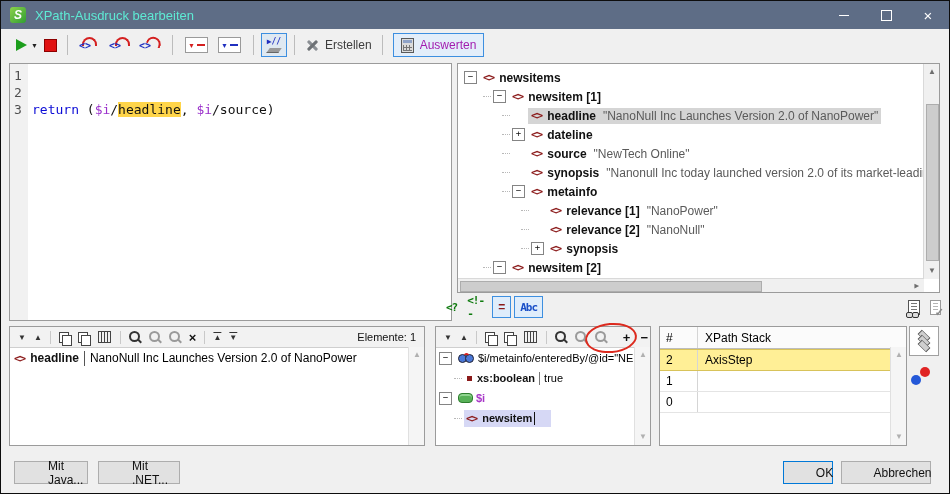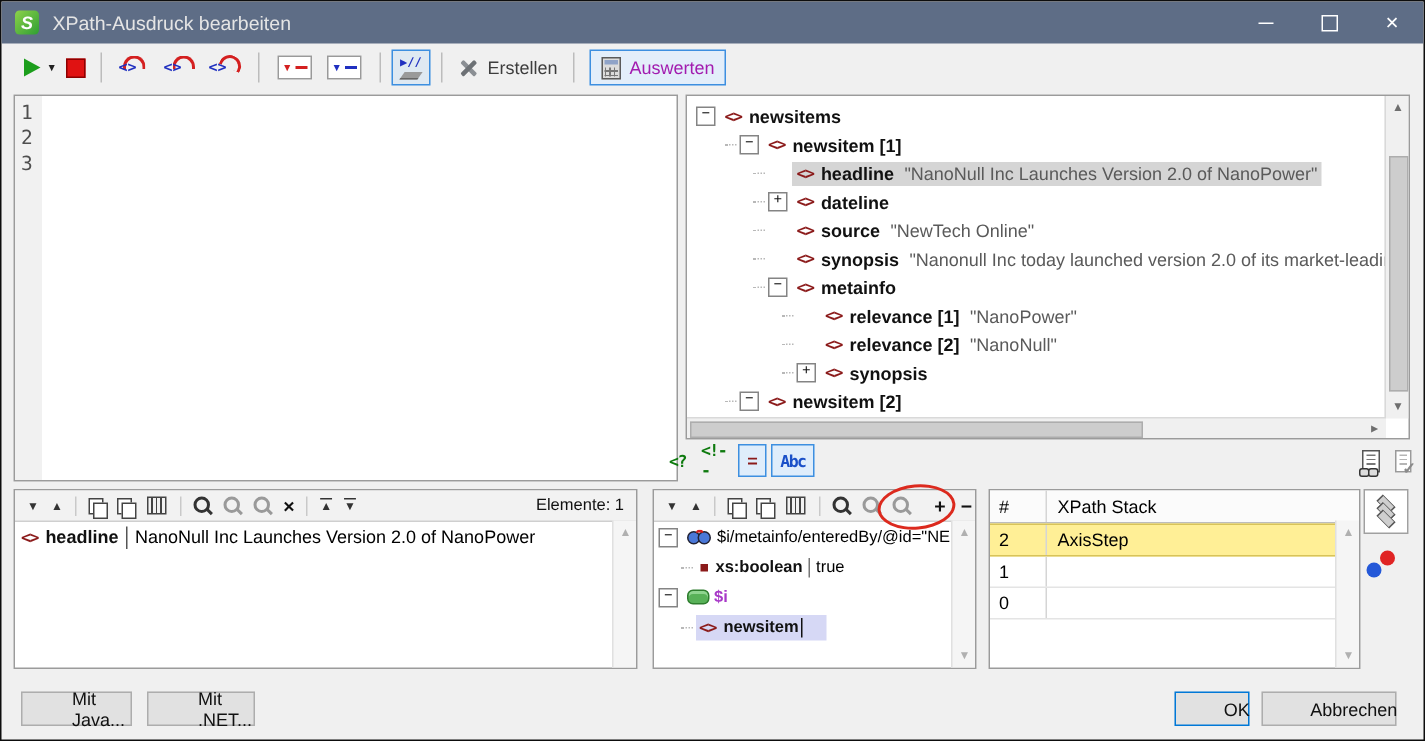--- a/index.html
+++ b/index.html
@@ -3,21 +3,21 @@
 <meta charset="utf-8">
 <style>
   html,body{margin:0;padding:0;background:#fff;}
   body{width:950px;height:494px;font-family:"Liberation Sans",sans-serif;-webkit-font-smoothing:antialiased;}
   #dialog{position:absolute;left:0;top:0;width:948px;height:492px;border:1px solid #0d0d0d;background:#f0f0f0;overflow:hidden;}
 
   
   .titlebar{position:absolute;left:0;top:0;width:100%;height:28px;background:#5e6d86;display:flex;align-items:center;}
   .logo{width:16px;height:16px;margin-left:9px;border-radius:3px;background:linear-gradient(135deg,#8dd24a,#2f9e33);color:#fff;
         font-weight:bold;font-style:italic;font-size:12px;line-height:16px;text-align:center;}
-  .title-text{color:#e5e5e5;font-size:13px;margin-left:9px;}
+  .title-text{color:#5eead4;font-size:13px;margin-left:9px;}
   .winbtns{position:absolute;right:0;top:0;height:28px;display:flex;}
   .winbtn{width:42px;height:28px;display:flex;align-items:center;justify-content:center;color:#fff;font-size:15px;}
   .minbar{width:10px;height:1px;background:#fff;display:inline-block;}
   .maxbox{width:9px;height:9px;border:1px solid #fff;display:inline-block;}
 
   
   .toolbar{position:absolute;left:0;top:28px;width:100%;height:32px;display:flex;align-items:center;padding-left:12px;box-sizing:border-box;}
   .tsep{width:1px;height:20px;background:#bcbcbc;margin:0 7px;}
   .tbtn{display:flex;align-items:center;margin:0 3px;position:relative;}
   .play{width:0;height:0;border-left:11px solid #1c9e1c;border-top:6px solid transparent;border-bottom:6px solid transparent;}
@@ -229,20 +229,21 @@
     </div>
   </div>
 
   <div class="editor">
     <div class="gutter">
       <div>1</div>
       <div>2</div>
       <div>3</div>
     </div>
     <div class="code">
+      <div><span class="kw">return</span><span> (</span><span class="var">$i</span><span>/</span><span class="cur">headline</span><span>, </span><span class="var">$i</span><span>/source)</span></div>
       <div></div>
     </div>
   </div>
 
   <div class="treepanel">
     <div style="padding:4px 0 0 2px;">
       <div class="trow" style="padding-left:4px;">
           <span class="tbox">−</span>
           <span class="rowbody">
             <span class="elem-ic">&lt;&gt;</span>
@@ -482,17 +483,17 @@
           <i></i>
         </span>
     </div>
     <div class="dots-ic">
       <span class="rd"></span>
       <span class="bd"></span>
     </div>
   </div>
 
   <div class="btn" style="left:13px;width:74px;">Mit Java...</div>
-  <div class="btn" style="left:97px;width:72px;">Mit .NET...</div>
+  <div class="btn" style="left:97px;width:82px;">Mit .NET...</div>
   <div class="btn default" style="left:782px;width:50px;">OK</div>
   <div class="btn" style="left:840px;width:90px;">Abbrechen</div>
 
 </div>
 
 </body></html>

